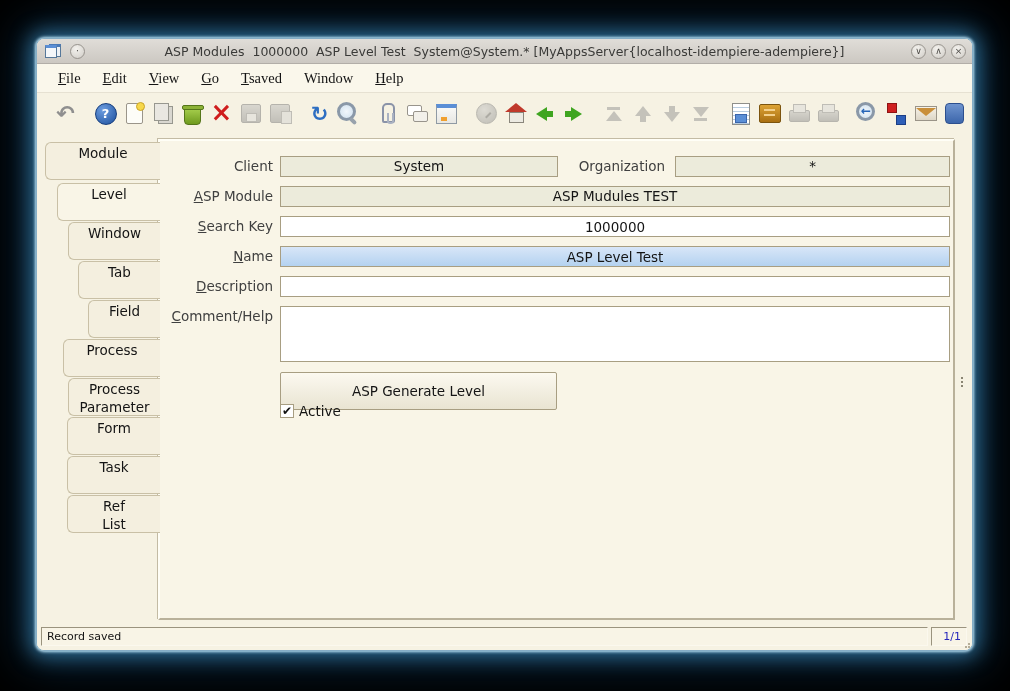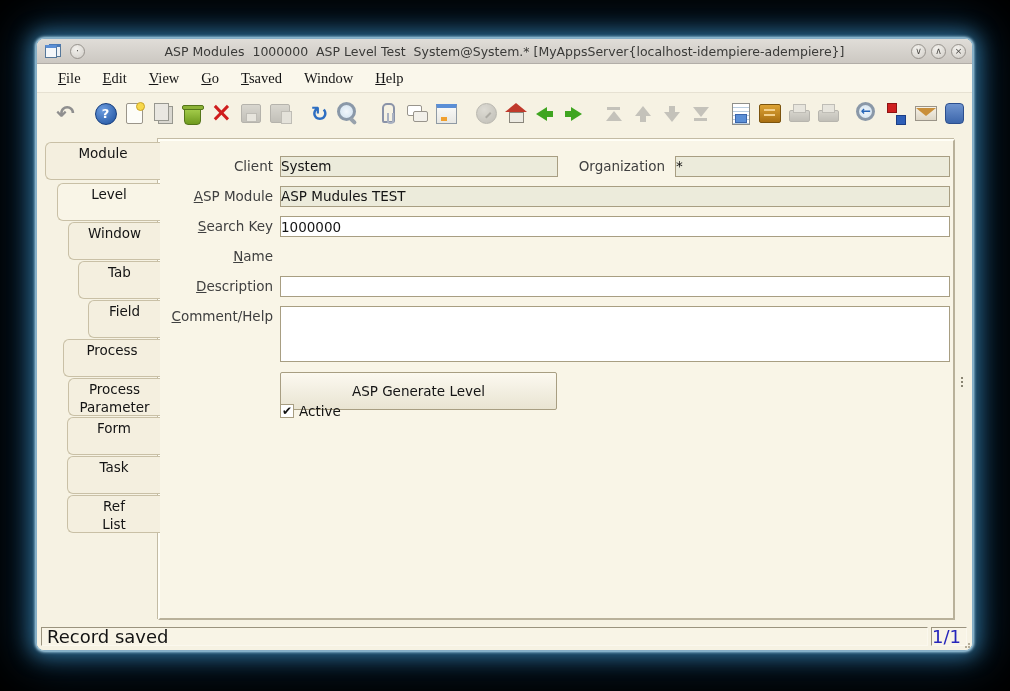--- a/index.html
+++ b/index.html
@@ -126,38 +126,38 @@
   .tab:nth-child(10){top:361px;left:30px;}
   .tab:nth-child(11){top:400px;left:30px;height:40px;}
 
   .panel{position:absolute;left:121px;top:5px;width:797px;height:481px;background:#f9f5e7;
     border-top:2px solid #fffef6;border-left:2px solid #fffef6;
     border-right:2px solid #b9b19a;border-bottom:2px solid #b9b19a;
     box-shadow:-1px -1px 0 #c3bba4;z-index:1;}
   .lab{position:absolute;width:113px;text-align:right;font-size:13.5px;color:#404040;line-height:21px;left:0;}
   .lab .mn{text-decoration:underline;}
   .fld{position:absolute;height:21px;border:1px solid #a89e82;background:#fff;
-    font:13.5px "DejaVu Sans","Liberation Sans",sans-serif;color:#141414;padding:1px 0;margin:0;}
+    font:13.5px "DejaVu Sans","Liberation Sans",sans-serif;color:#141414;padding:1px 12px;margin:0;text-align:center;}
   .ro{background:#ecebdb;}
   .selblue{background:linear-gradient(#d8e6f8,#b4d2f0);}
   textarea.fld{resize:none;}
   .gen-btn{position:absolute;left:120px;top:231px;width:277px;height:38px;
     background:linear-gradient(#fcf9f0,#e9e4d2);border:1px solid #a89e82;border-radius:2px;
     font:13.5px "DejaVu Sans","Liberation Sans",sans-serif;color:#141414;}
   .chkrow{position:absolute;left:120px;top:262px;display:flex;align-items:center;font-size:13.5px;color:#141414;}
   .chkbox{width:14px;height:14px;background:#fff;border:1px solid #a89e82;margin-right:5px;
     display:flex;align-items:center;justify-content:center;font-size:12px;font-weight:700;color:#111;line-height:1;}
   .splitter{position:absolute;right:5px;top:5px;width:9px;height:481px;}
   .splitter::before{content:"";position:absolute;left:3px;top:238px;width:2px;height:2px;background:#8a8573;
     box-shadow:0 4px 0 #8a8573,0 8px 0 #8a8573;}
 
   
   .statusbar{position:absolute;left:0;right:0;bottom:0;height:26px;background:#f6f2e3;}
   .st-panel{position:absolute;top:3px;bottom:4px;border:1px solid;border-color:#9a937e #fbf8ee #fbf8ee #9a937e;
-    background:#f8f4e6;font-size:18px;color:#141414;display:flex;align-items:center;padding:0 5px;}
+    background:#f8f4e6;font-size:11px;color:#141414;display:flex;align-items:center;padding:0 5px;}
   .st-msg{left:4px;right:44px;}
   .st-pos{right:5px;width:36px;color:#2525bb;justify-content:flex-end;}
   .grip{position:absolute;right:1px;bottom:1px;width:10px;height:10px;
     background:radial-gradient(circle at 8px 8px,#b5ad98 1px,transparent 1.4px),
                radial-gradient(circle at 5px 8px,#b5ad98 1px,transparent 1.4px),
                radial-gradient(circle at 8px 5px,#b5ad98 1px,transparent 1.4px);}
 </style>
 </head>
 <body>
 
@@ -239,20 +239,21 @@
       <span class="lab" style="top:15px;left:395px;width:110px"><span class="mn"></span><span>Organization</span></span>
       <div class="fld ro" style="left:515px;top:15px;width:275px">*</div>
 
       <span class="lab" style="top:45px"><span class="mn">A</span><span>SP Module</span></span>
       <div class="fld ro" style="left:120px;top:45px;width:670px">ASP Mudules TEST</div>
 
       <span class="lab" style="top:75px"><span class="mn">S</span><span>earch Key</span></span>
       <input class="fld" style="left: 120px; top: 75px; width: 670px;" value="1000000">
 
       <span class="lab" style="top:105px"><span class="mn">N</span><span>ame</span></span>
+      <input class="fld selblue" style="left: 120px; top: 105px; width: 670px;" value="ASP Level Test">
 
       <span class="lab" style="top:135px"><span class="mn">D</span><span>escription</span></span>
       <input class="fld" style="left: 120px; top: 135px; width: 670px;" value="">
 
       <span class="lab" style="top:165px"><span class="mn">C</span><span>omment/Help</span></span>
       <textarea class="fld" style="left: 120px; top: 165px; width: 670px; height: 56px;"></textarea>
 
       <button class="gen-btn">ASP Generate Level</button>
 
       <div class="chkrow">

